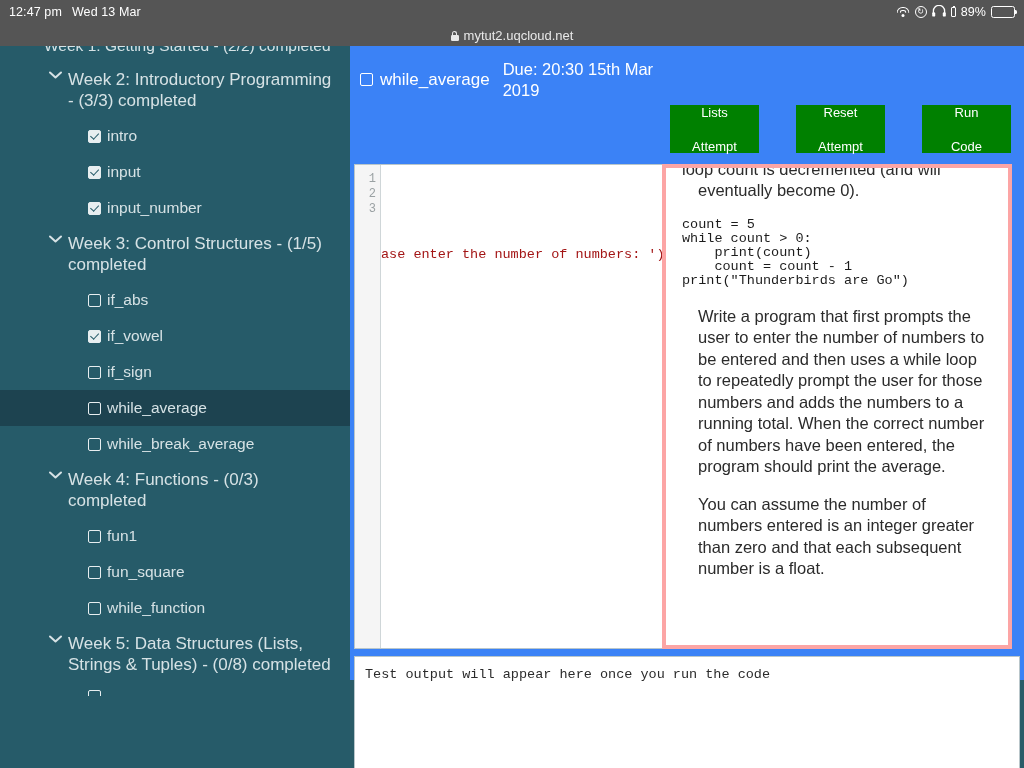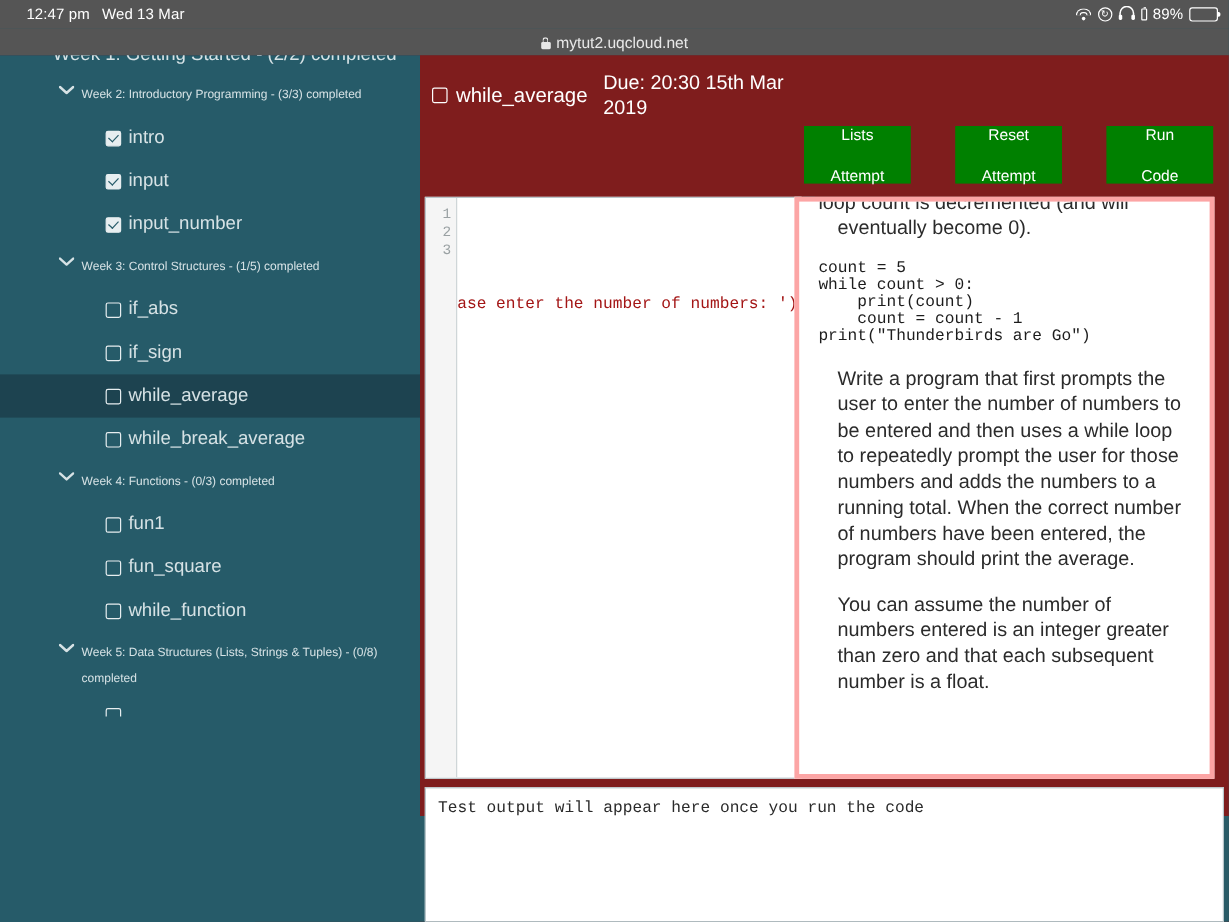--- a/index.html
+++ b/index.html
@@ -10,21 +10,21 @@
     background: #2a5c68;
   }
 
   
   #statusbar {
     position: absolute; left: 0; top: 0; width: 1024px; height: 24px;
     background: #555555; color: #ffffff;
     display: flex; align-items: center;
     font-size: 12.5px; letter-spacing: .1px;
   }
-  #statusbar .sb-left { display: flex; align-items: center; gap: 10px; padding-left: 22px; }
+  #statusbar .sb-left { display: flex; align-items: center; gap: 10px; padding-left: 9px; }
   #statusbar .sb-right {
     position: absolute; right: 9px; top: 0; height: 24px;
     display: flex; align-items: center; gap: 5px; font-size: 12.5px;
   }
   .sb-ico { display: inline-block; line-height: 1; }
   .wifi-ico { width: 14px; height: 11px; position: relative; }
   .wifi-ico i {
     position: absolute; border: 1.4px solid #fff; border-bottom: none;
     border-radius: 50% 50% 0 0 / 100% 100% 0 0; left: 50%; transform: translateX(-50%);
   }
@@ -67,31 +67,31 @@
   }
   .lock-ico .body {
     position: absolute; bottom: 0; width: 8px; height: 6px; background: #e8e8e8; border-radius: 1.2px;
   }
   .lock-ico .shackle {
     position: absolute; top: 0; left: 1.6px; width: 4.8px; height: 5px;
     border: 1.3px solid #e8e8e8; border-bottom: none; border-radius: 3px 3px 0 0;
   }
 
   
-  #page { position: absolute; left: 0; top: 46px; width: 1024px; height: 634px; background: #7f1d1d; }
+  #page { position: absolute; left: 0; top: 46px; width: 1024px; height: 634px; background: #3b82f6; }
 
   
   #sidebar {
     position: absolute; left: 0; top: 0; width: 350px; height: 722px;
     background: #265b69; overflow: hidden;
     color: #d8e3e6;
   }
   .week-head {
     display: flex; align-items: flex-end; gap: 9px;
-    padding: 7px 14px 7px 44px; font-size: 10px; line-height: 21px;
+    padding: 7px 14px 7px 44px; font-size: 17px; line-height: 21px;
     color: #d6e2e5; position: relative; cursor: pointer;
   }
   .week-head .chev {
     position: absolute; left: 49px; top: 9px; width: 13px; height: 8px;
   }
   .week-head .wtext { display: block; padding-left: 24px; }
   .chev svg { display: block; }
   .task {
     display: flex; align-items: center; gap: 6px;
     padding: 7px 10px 7px 88px; font-size: 15.5px; line-height: 22px;
@@ -266,20 +266,24 @@
             <path d="M1 1.5 L6.5 6.5 L12 1.5" fill="none" stroke="#d6e2e5" stroke-width="2" stroke-linecap="round" stroke-linejoin="round"></path>
           </svg>
       </span>
       <span class="wtext">Week 3: Control Structures - (1/5) completed</span>
     </div>
     <div class="task">
       <span class="cbox"></span>
       <span>if_abs</span>
     </div>
     <div class="task">
+      <span class="cbox checked"></span>
+      <span>if_vowel</span>
+    </div>
+    <div class="task">
       <span class="cbox"></span>
       <span>if_sign</span>
     </div>
     <div class="task selected">
       <span class="cbox"></span>
       <span>while_average</span>
     </div>
     <div class="task">
       <span class="cbox"></span>
       <span>while_break_average</span>

